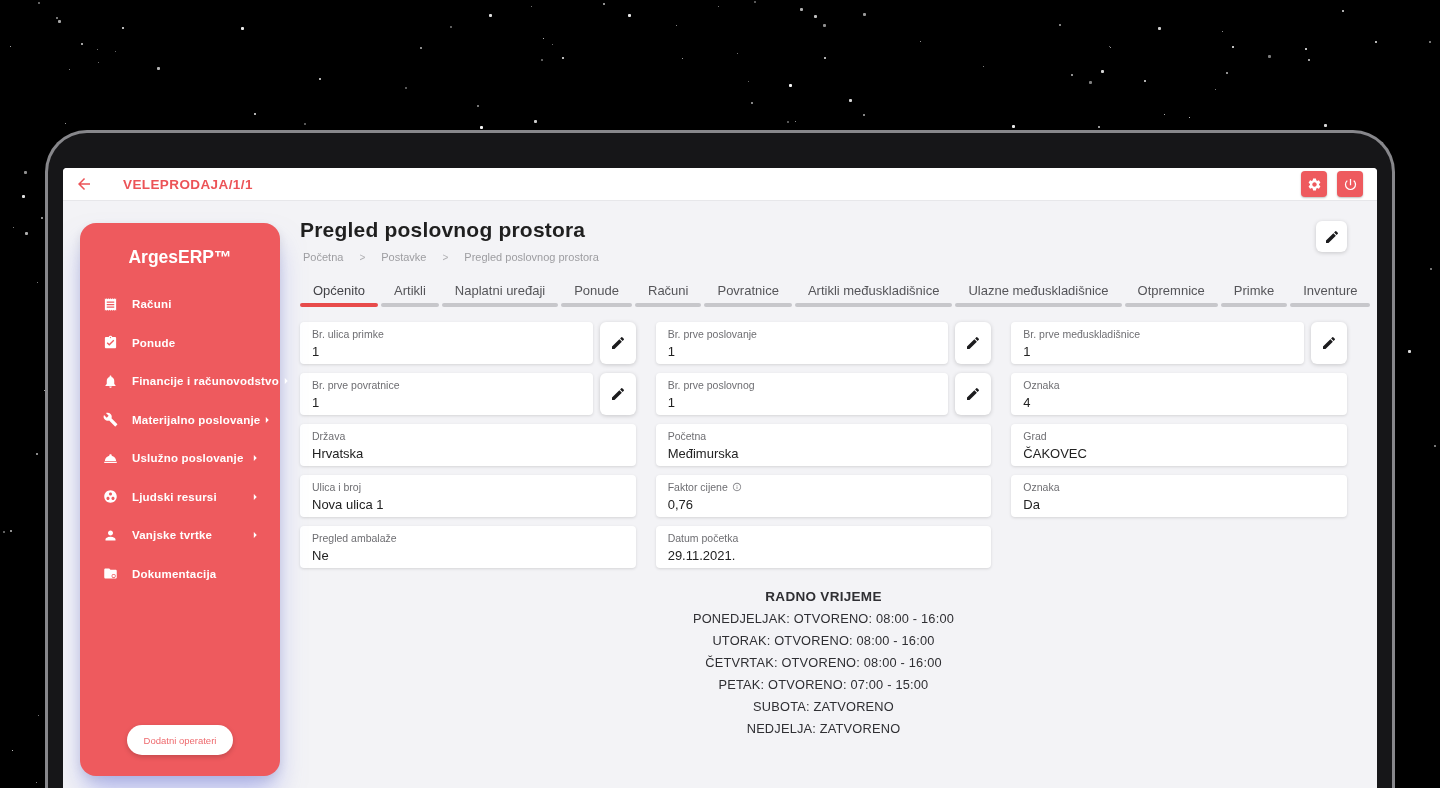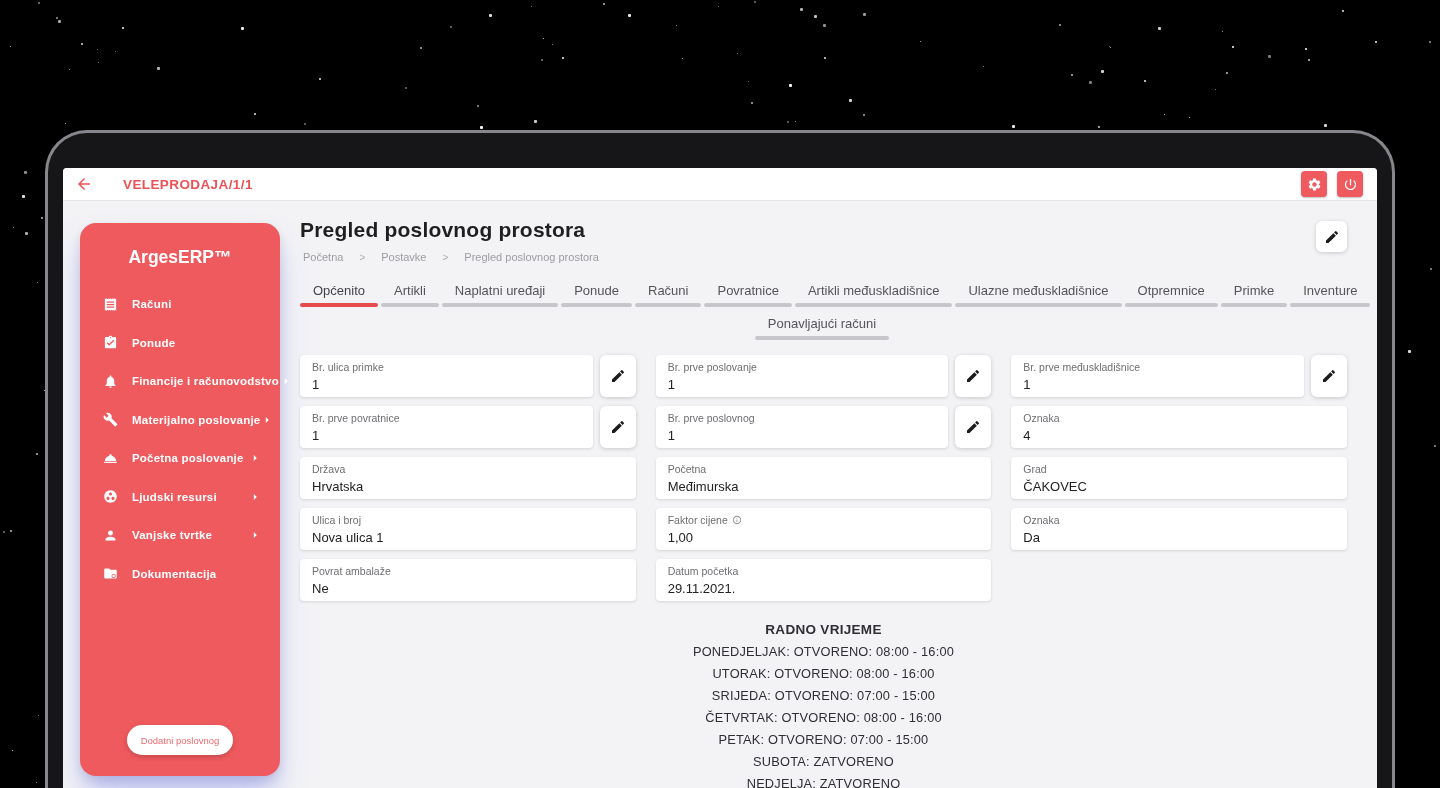--- a/index.html
+++ b/index.html
@@ -588,21 +588,21 @@
               </svg>
           </span>
         </div>
 
         <div class="menu-item">
           <span class="mi-icon">
             <svg width="15" height="15" viewBox="0 0 24 24" fill="#fff">
                 <path d="M2 17h20v2H2v-2zm11.84-9.21c.1-.24.16-.51.16-.79 0-1.1-.9-2-2-2s-2 .9-2 2c0 .28.06.55.16.79C6.25 8.6 3.27 11.93 3 16h18c-.27-4.07-3.25-7.4-7.16-8.21z"></path>
               </svg>
           </span>
-          <span class="mi-label">Početna poslovanje</span>
+          <span class="mi-label">Uslužno poslovanje</span>
           <span class="mi-chevron">
             <svg width="14" height="14" viewBox="0 0 24 24" fill="#fff">
                 <path d="M10 17l5-5-5-5v10z"></path>
               </svg>
           </span>
         </div>
 
         <div class="menu-item">
           <span class="mi-icon">
             <svg width="15" height="15" viewBox="0 0 24 24" fill="#fff">
@@ -637,21 +637,21 @@
                 <path d="M10 4H4c-1.1 0-1.99.9-1.99 2L2 18c0 1.1.9 2 2 2h16c1.1 0 2-.9 2-2V8c0-1.1-.9-2-2-2h-8l-2-2z"></path>
                 <circle cx="17" cy="16" r="3.4" fill="#ee5a5e"></circle>
                 <circle cx="17" cy="16" r="2.1" fill="#fff"></circle>
               </svg>
           </span>
           <span class="mi-label">Dokumentacija</span>
         </div>
 
       </div>
       <div class="sidebar-footer">
-        <button class="pill-btn">Dodatni poslovnog</button>
+        <button class="pill-btn">Dodatni operateri</button>
       </div>
     </div>
 
     <div class="main">
       <div class="main-header">
         <div>
           <div class="page-title">Pregled poslovnog prostora</div>
           <div class="breadcrumb">
             <span class="crumb">Početna</span>
             <span class="crumb-sep">&gt;</span>
@@ -674,23 +674,20 @@
         <div class="tab">Ponude</div>
         <div class="tab">Računi</div>
         <div class="tab">Povratnice</div>
         <div class="tab">Artikli međuskladišnice</div>
         <div class="tab">Ulazne međuskladišnice</div>
         <div class="tab">Otpremnice</div>
         <div class="tab">Primke</div>
         <div class="tab">Inventure</div>
 
       </div>
-      <div class="tabs-row second">
-        <div class="tab">Ponavljajući računi</div>
-      </div>
 
       <div class="form-grid">
 
         <div class="cell">
           <div class="field-card">
             <div class="field-label">Br. ulica primke</div>
             <div class="field-value">1</div>
           </div>
           <div class="edit-sq">
             <svg width="16" height="16" viewBox="0 0 24 24" fill="#1c1c1e">
@@ -776,51 +773,50 @@
           </div>
         </div>
         <div class="cell">
           <div class="field-card">
             <div class="field-label">
               <span>Faktor cijene</span>
               <svg width="10" height="10" viewBox="0 0 24 24" fill="#8a8a8e">
                   <path d="M12 2C6.48 2 2 6.48 2 12s4.48 10 10 10 10-4.48 10-10S17.52 2 12 2zm0 18c-4.41 0-8-3.59-8-8s3.59-8 8-8 8 3.59 8 8-3.59 8-8 8zm-1-13h2v2h-2V7zm0 4h2v6h-2v-6z"></path>
                 </svg>
             </div>
-            <div class="field-value">1,00</div>
+            <div class="field-value">0,76</div>
           </div>
         </div>
         <div class="cell">
           <div class="field-card">
             <div class="field-label">Oznaka</div>
             <div class="field-value">Da</div>
           </div>
         </div>
 
         <div class="cell">
           <div class="field-card">
-            <div class="field-label">Povrat ambalaže</div>
+            <div class="field-label">Pregled ambalaže</div>
             <div class="field-value">Ne</div>
           </div>
         </div>
         <div class="cell">
           <div class="field-card">
             <div class="field-label">Datum početka</div>
             <div class="field-value">29.11.2021.</div>
           </div>
         </div>
         <div class="cell"></div>
 
       </div>
 
       <div class="radno">
         <div class="radno-title">RADNO VRIJEME</div>
         <div class="radno-line">PONEDJELJAK: OTVORENO: 08:00 - 16:00</div>
         <div class="radno-line">UTORAK: OTVORENO: 08:00 - 16:00</div>
-        <div class="radno-line">SRIJEDA: OTVORENO: 07:00 - 15:00</div>
         <div class="radno-line">ČETVRTAK: OTVORENO: 08:00 - 16:00</div>
         <div class="radno-line">PETAK: OTVORENO: 07:00 - 15:00</div>
         <div class="radno-line">SUBOTA: ZATVORENO</div>
         <div class="radno-line">NEDJELJA: ZATVORENO</div>
       </div>
 
     </div>
   </div>
 </div>
 

